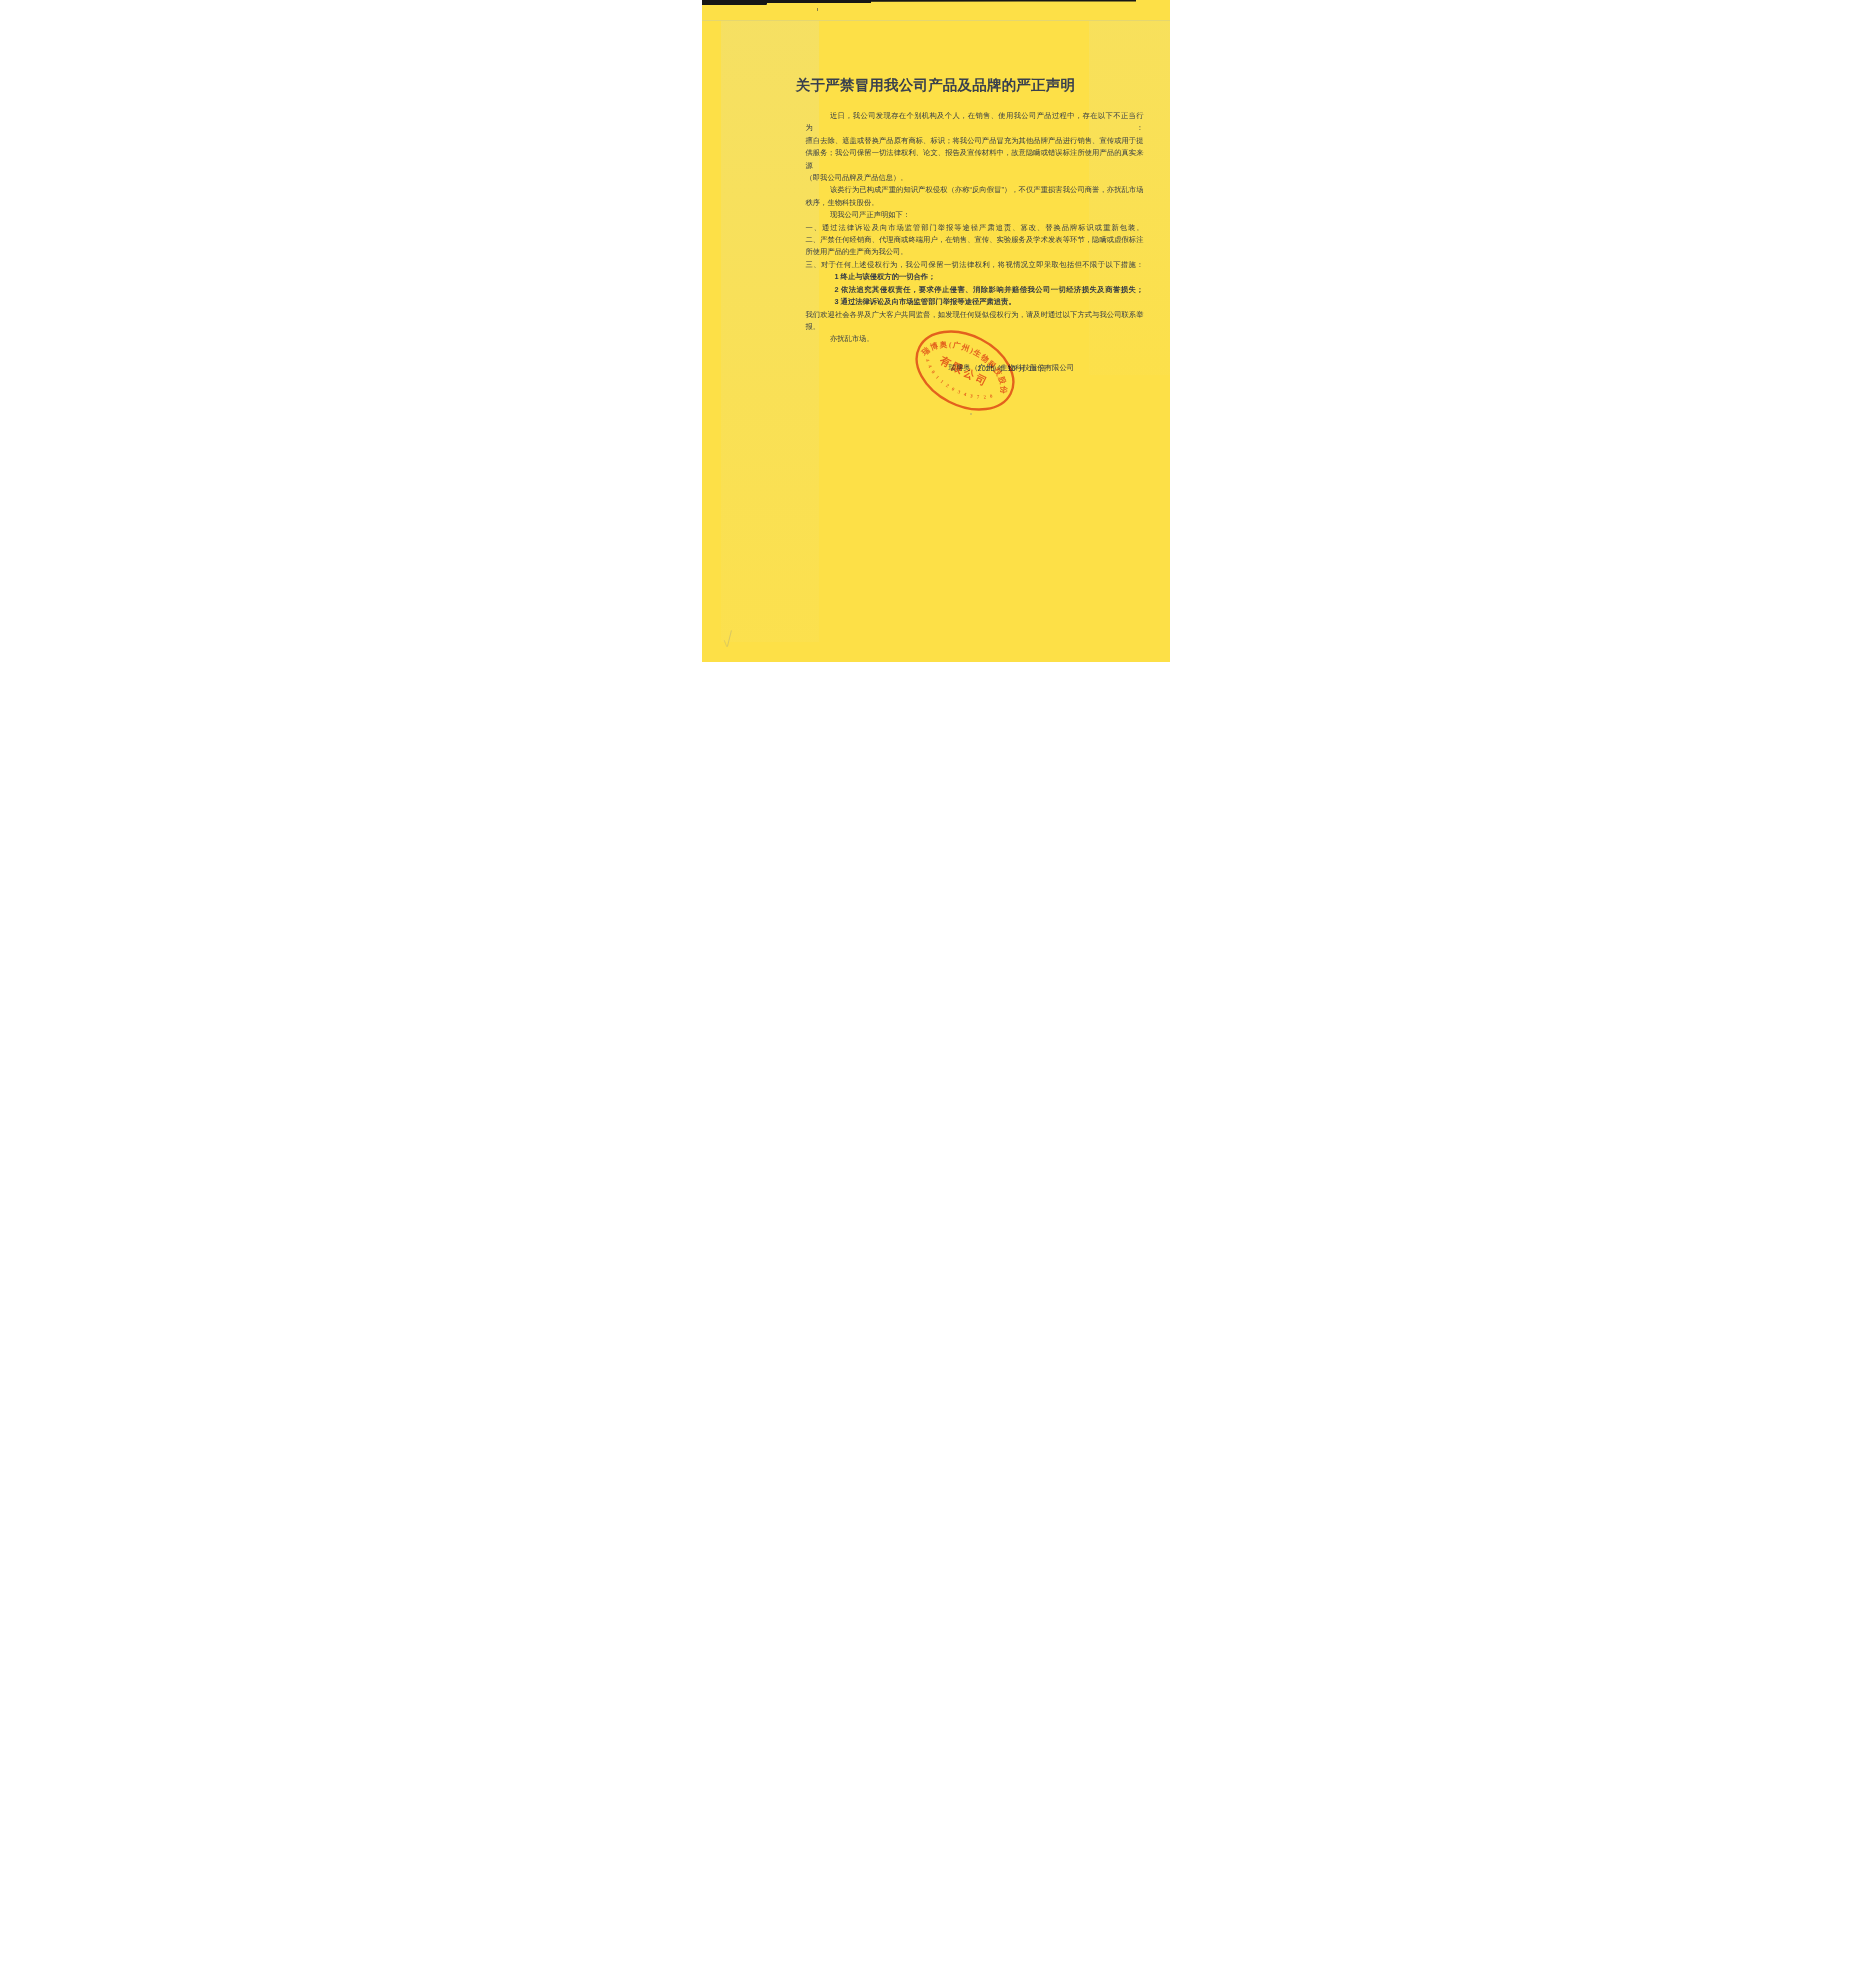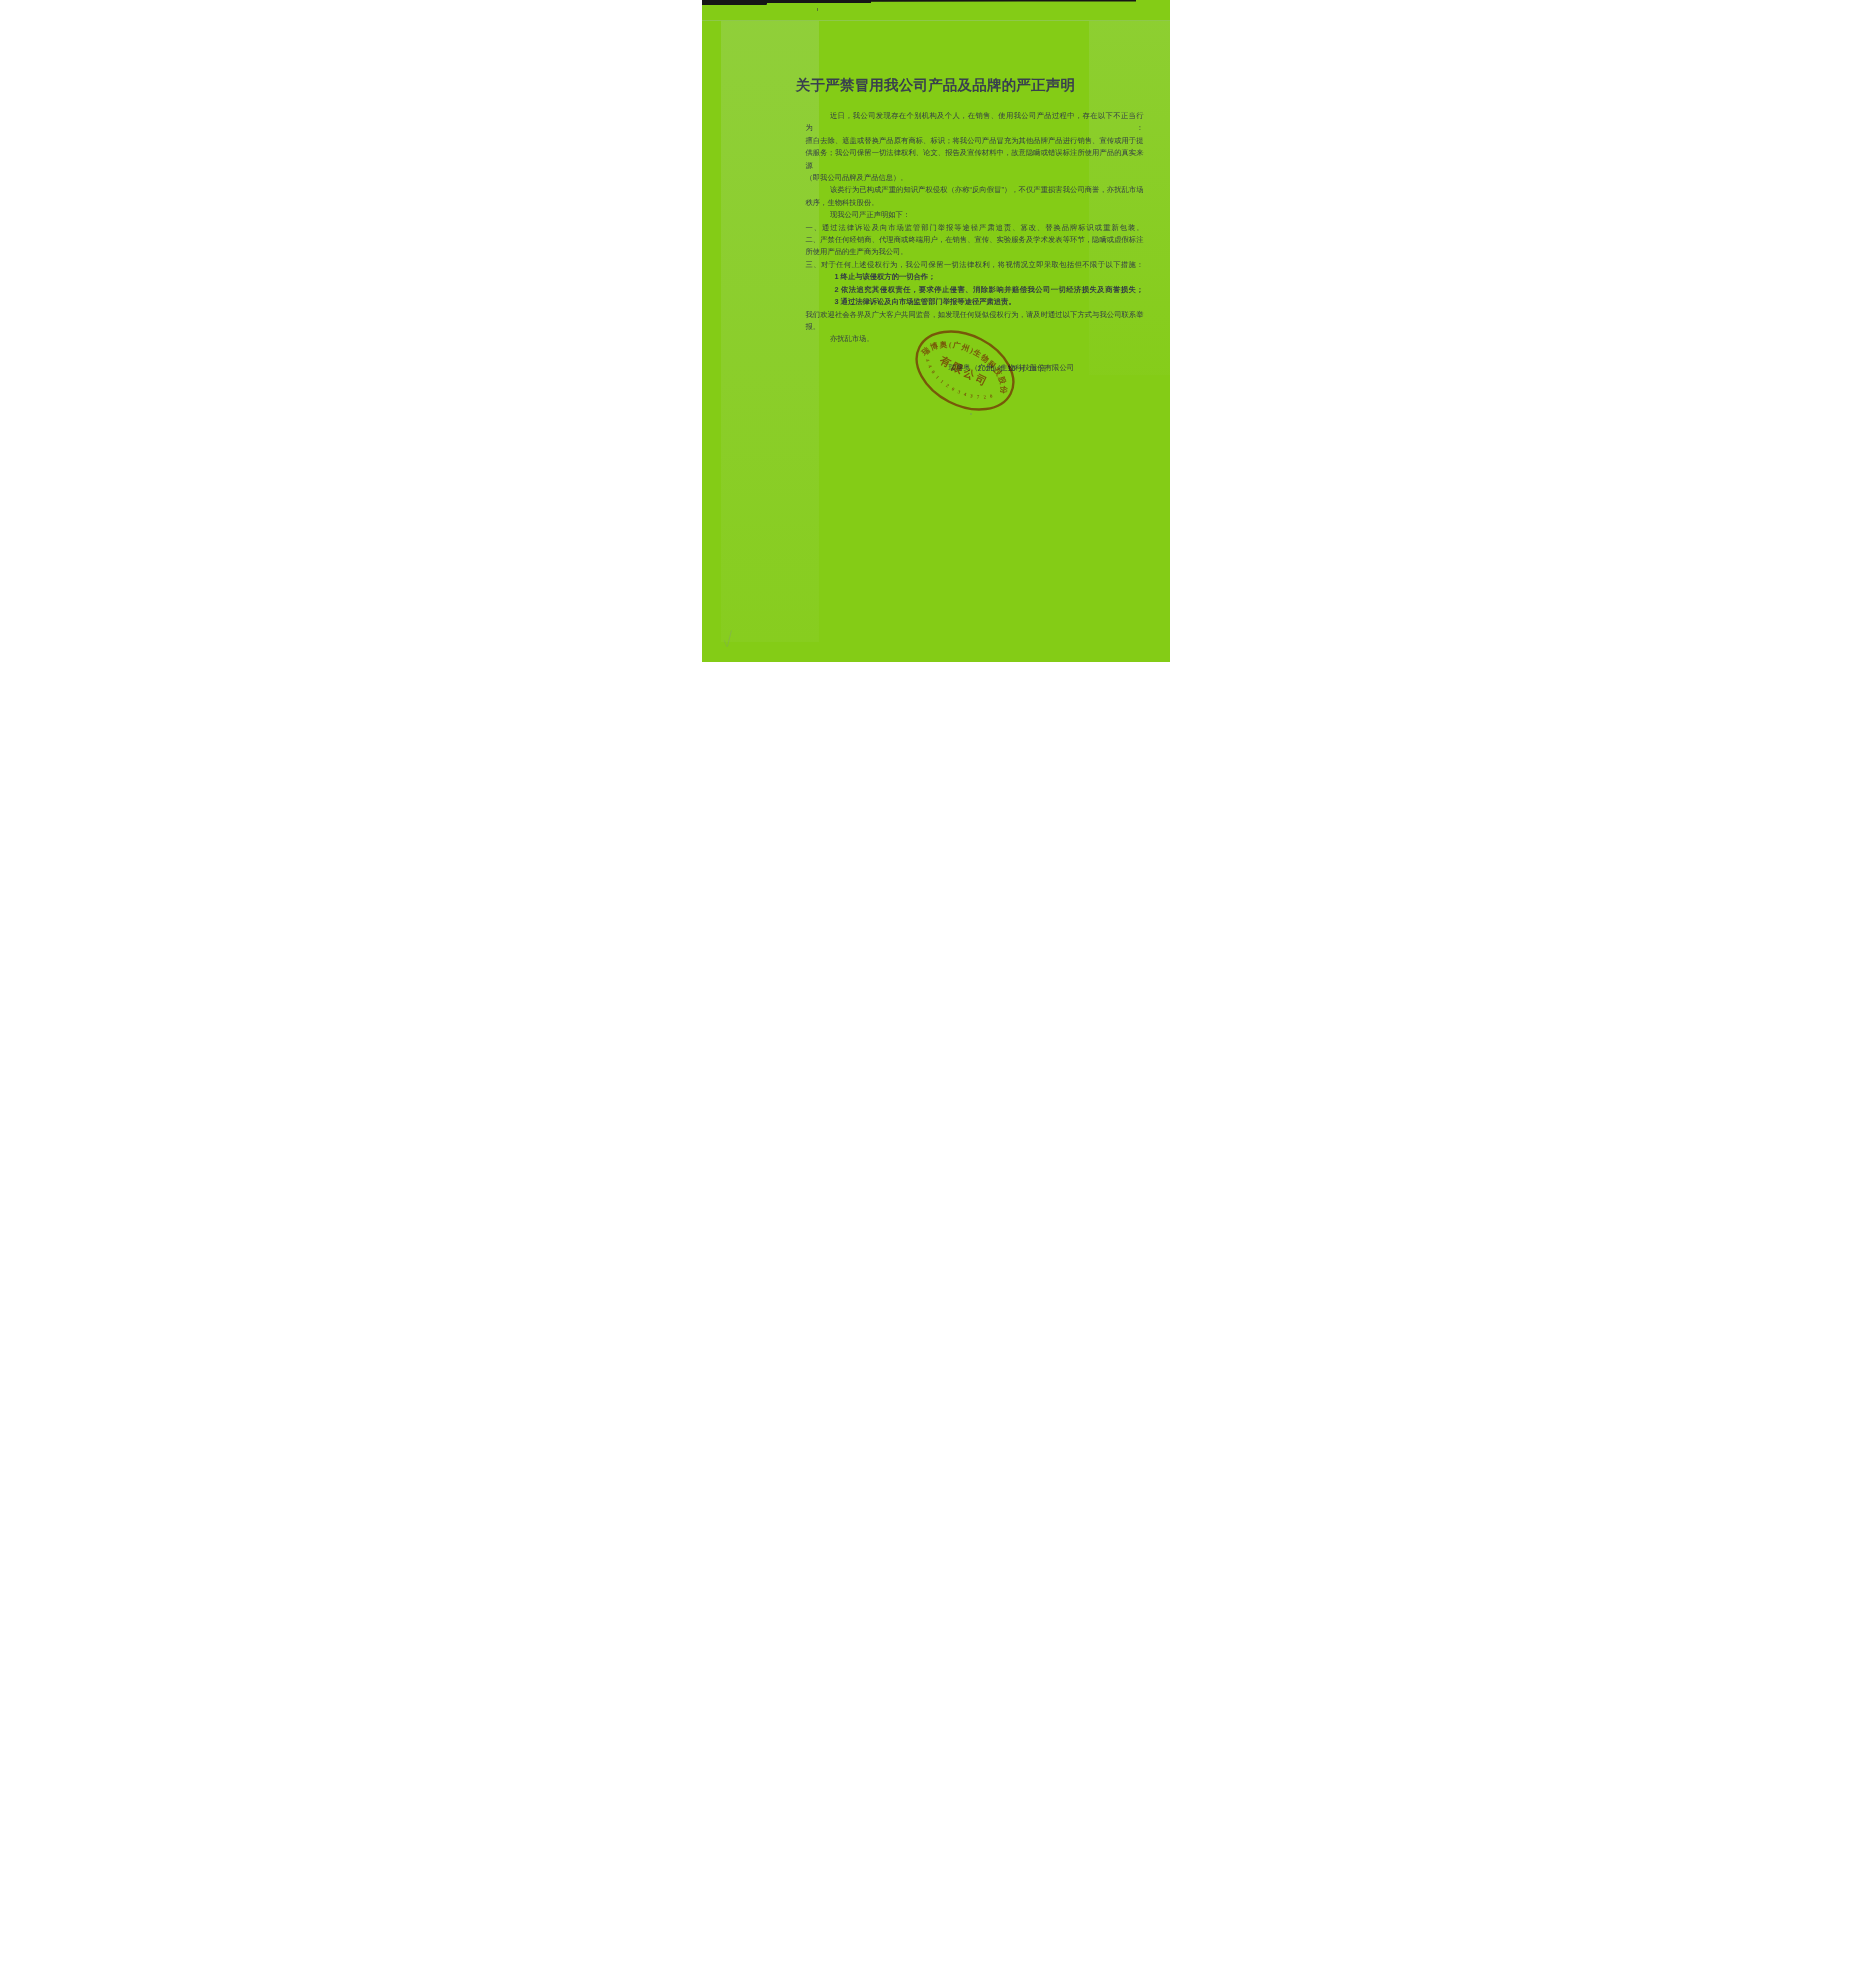--- a/index.html
+++ b/index.html
@@ -1,20 +1,20 @@
 <!DOCTYPE html>
 <html style="font-size:6.3px"><head>
 <meta charset="utf-8">
 <style>
   html,body{margin:0;padding:0;background:#ffffff;}
   .page{
     position:relative;
     width:468px;height:662px;
     margin:0 auto;
-    background:#84cc16;
+    background:#fde047;
     overflow:hidden;
     font-family:"Liberation Sans","DejaVu Sans",sans-serif;
   }
   
   .scan-bar{position:absolute;background:#161616;}
   .bar-a{top:0;left:0;width:434px;height:1.6px;transform:rotate(-0.08deg);transform-origin:left top;}
   .bar-b{top:0;left:0;width:169px;height:3.1px;}
   .bar-c{top:0;left:0;width:65px;height:4.7px;border-radius:0 0 1.2px 0;}
   .tick{position:absolute;left:115px;top:7.9px;width:0.8px;height:3.5px;background:#3a3f48;opacity:.6;}
   .scanline{position:absolute;left:0;top:20.4px;width:100%;height:0.4px;background:rgba(168,190,214,.28);}

